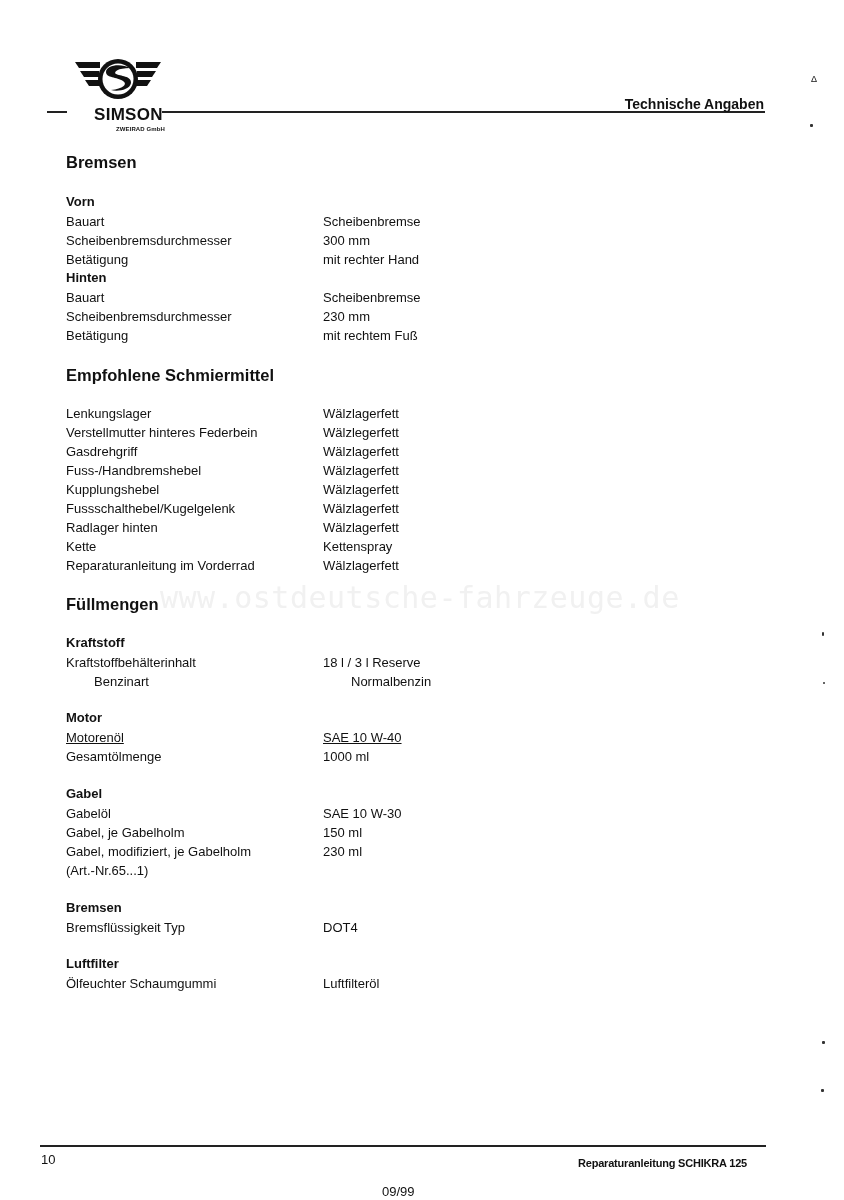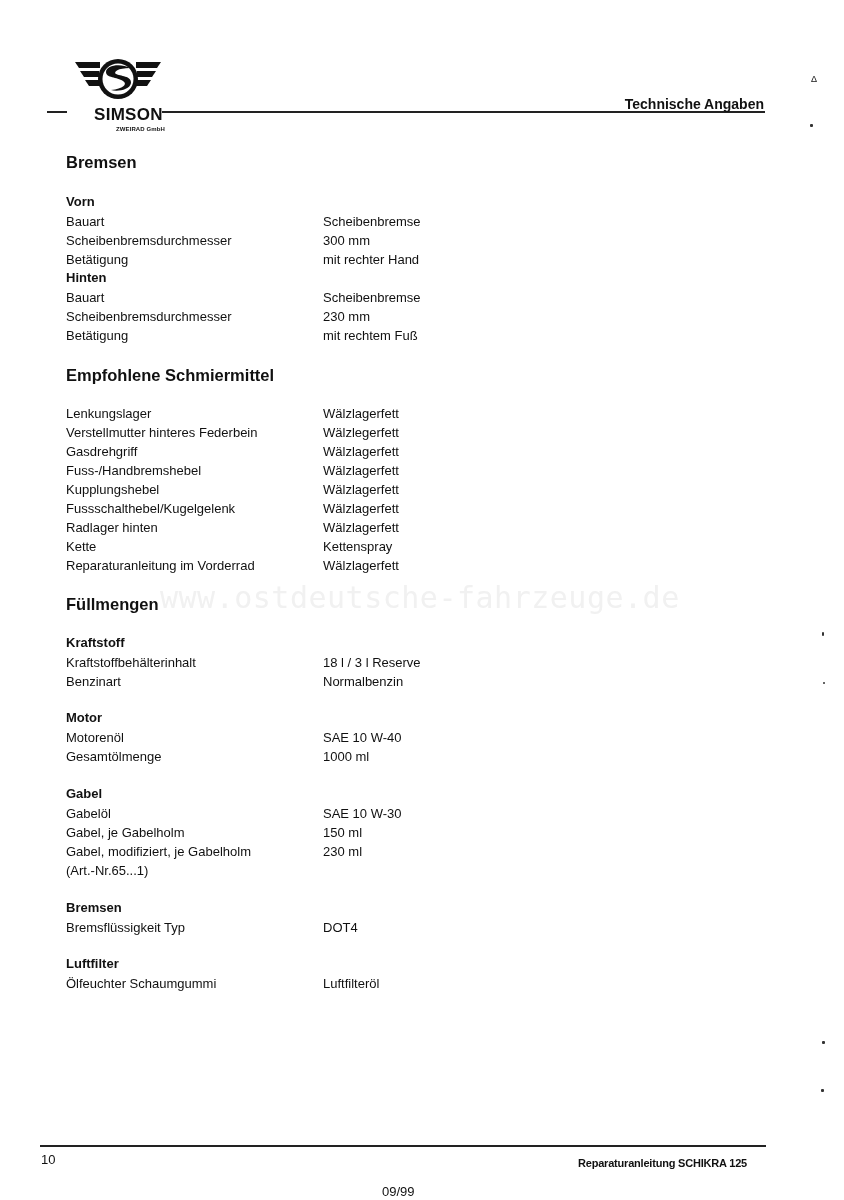--- a/index.html
+++ b/index.html
@@ -133,27 +133,27 @@
     <span class="v">Wälzlagerfett</span>
   </div>
 
   <div class="abs h1" style="top:595px;">Füllmengen</div>
 
   <div class="abs h2" style="top:635px;">Kraftstoff</div>
   <div class="abs row" style="top:653px;">
     <span class="k">Kraftstoffbehälterinhalt</span>
     <span class="v">18 l / 3 l Reserve</span>
   </div>
-  <div class="abs row" style="top:672px;">
+  <div class="abs row" style="top:672px;margin-left:28px;">
     <span class="k">Benzinart</span>
     <span class="v">Normalbenzin</span>
   </div>
 
   <div class="abs h2" style="top:710px;">Motor</div>
-  <div class="abs row" style="top:728px;">
+  <div class="abs row" style="top:728px;text-decoration:underline;">
     <span class="k">Motorenöl</span>
     <span class="v">SAE 10 W-40</span>
   </div>
   <div class="abs row" style="top:747px;">
     <span class="k">Gesamtölmenge</span>
     <span class="v">1000 ml</span>
   </div>
 
   <div class="abs h2" style="top:786px;">Gabel</div>
   <div class="abs row" style="top:804px;">

